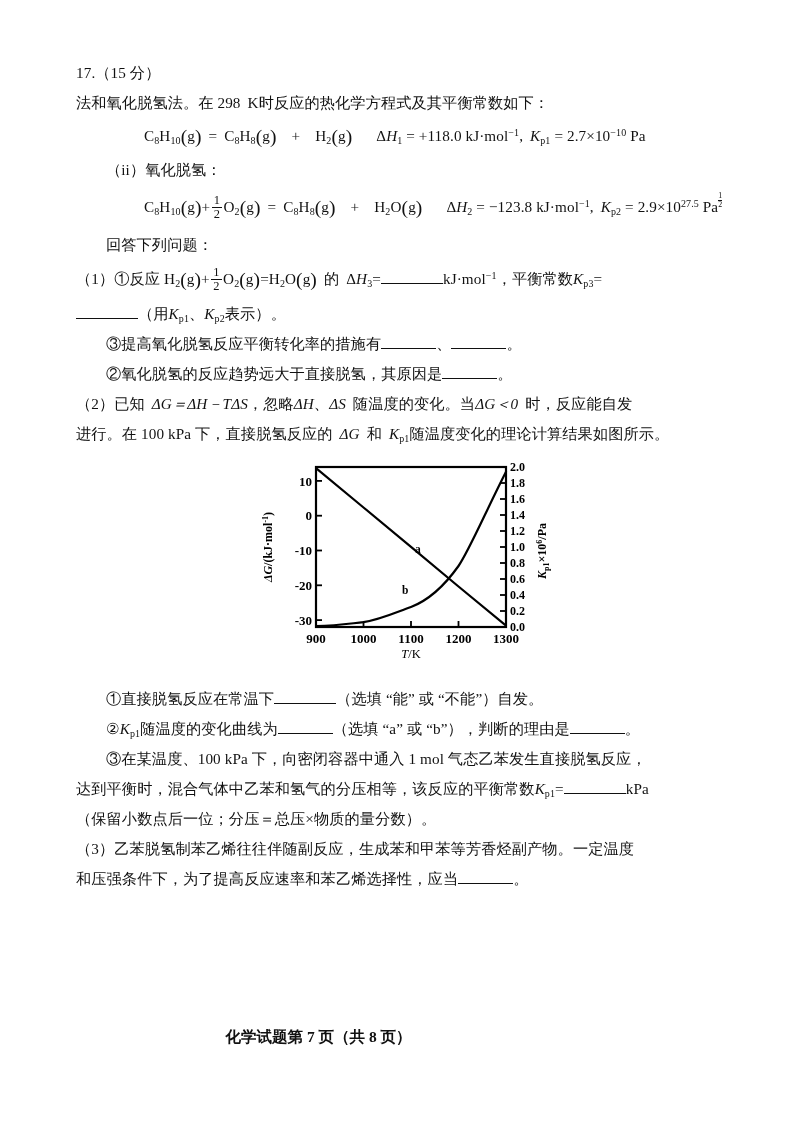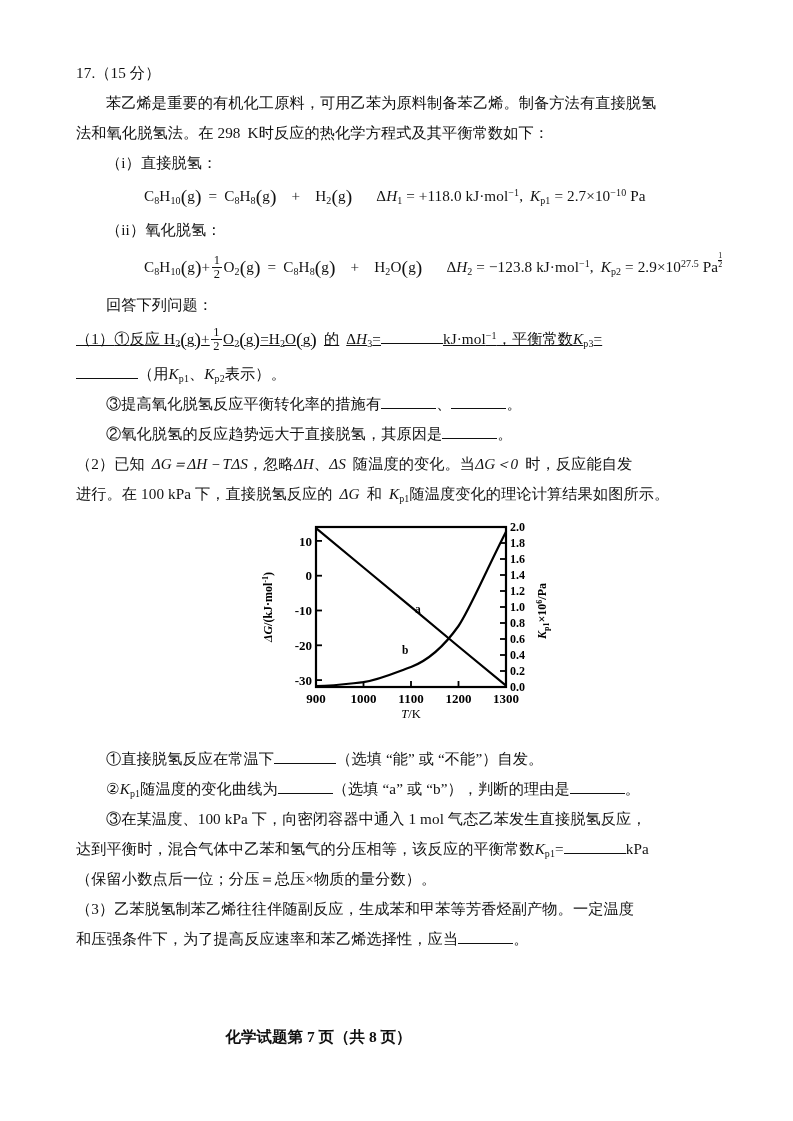--- a/index.html
+++ b/index.html
@@ -84,40 +84,38 @@
     font-weight: bold;
   }
 </style>
 </head>
 <body>
 
 <div class="page">
 
   <div class="ln">17.（15 分）</div>
 
-  <div class="ln indent2">苯乙烯是重要的有机化工原料，可用乙苯为原料制备苯乙烯。制备方法有直接脱氢</div>
   <div class="ln">
     <span>法和氧化脱氢法。在 298</span><span class="sp"></span><span>K时反应的热化学方程式及其平衡常数如下：</span>
   </div>
 
-  <div class="ln indent2">（i）直接脱氢：</div>
 
   <div class="ln indent-eq m" style="line-height:36px;">
     <span class="m">C<sub>8</sub>H<sub>10</sub><span class="paren-big">(</span>g<span class="paren-big">)</span></span><span class="sp"></span><span>=</span><span class="sp"></span><span class="m">C<sub>8</sub>H<sub>8</sub><span class="paren-big">(</span>g<span class="paren-big">)</span></span><span class="sp2"></span><span>+</span><span class="sp2"></span><span class="m">H<sub>2</sub><span class="paren-big">(</span>g<span class="paren-big">)</span></span><span class="sp3"></span><span class="m">Δ<span class="it">H</span><sub>1</sub></span><span class="m"> = +118.0 kJ·mol<sup>−1</sup></span><span>,</span><span class="sp"></span><span class="m"><span class="it">K</span><sub>p1</sub></span><span class="m"> = 2.7×10<sup>−10</sup> Pa</span>
   </div>
 
   <div class="ln indent2">（ii）氧化脱氢：</div>
 
   <div class="ln indent-eq m" style="line-height:44px;">
     <span class="m">C<sub>8</sub>H<sub>10</sub><span class="paren-big">(</span>g<span class="paren-big">)</span></span><span>+</span><span class="frac"><span class="num">1</span><span class="den">2</span></span><span class="m">O<sub>2</sub><span class="paren-big">(</span>g<span class="paren-big">)</span></span><span class="sp"></span><span>=</span><span class="sp"></span><span class="m">C<sub>8</sub>H<sub>8</sub><span class="paren-big">(</span>g<span class="paren-big">)</span></span><span class="sp2"></span><span>+</span><span class="sp2"></span><span class="m">H<sub>2</sub>O<span class="paren-big">(</span>g<span class="paren-big">)</span></span><span class="sp3"></span><span class="m">Δ<span class="it">H</span><sub>2</sub></span><span class="m"> = −123.8 kJ·mol<sup>−1</sup></span><span>,</span><span class="sp"></span><span class="m"><span class="it">K</span><sub>p2</sub></span><span class="m"> = 2.9×10<sup>27.5</sup> Pa</span><span class="supfrac"><span class="num">1</span><span class="den">2</span></span>
   </div>
 
   <div class="ln indent2">回答下列问题：</div>
 
-  <div class="ln" style="line-height:38px;text-decoration:underline;">
+  <div class="ln" style="line-height:38px;">
     <span>（1）</span><span>①</span><span>反应 H</span><span class="m"><sub>2</sub><span class="paren-big">(</span>g<span class="paren-big">)</span></span><span>+</span><span class="frac"><span class="num">1</span><span class="den">2</span></span><span class="m">O<sub>2</sub><span class="paren-big">(</span>g<span class="paren-big">)</span></span><span>=</span><span class="m">H<sub>2</sub>O<span class="paren-big">(</span>g<span class="paren-big">)</span></span><span class="sp"></span><span>的</span><span class="sp"></span><span class="m">Δ<span class="it">H</span><sub>3</sub></span><span>=</span><span class="blank b-lg"></span><span class="m">kJ·mol<sup>−1</sup></span><span>，平衡常数</span><span class="m"><span class="it">K</span><sub>p3</sub></span><span>=</span>
   </div>
 
   <div class="ln">
     <span class="blank b-lg"></span><span>（用</span><span class="m"><span class="it">K</span><sub>p1</sub></span><span>、</span><span class="m"><span class="it">K</span><sub>p2</sub></span><span>表示）。</span>
   </div>
 
   <div class="ln indent2">
     <span>③提高氧化脱氢反应平衡转化率的措施有</span><span class="blank b-md"></span><span>、</span><span class="blank b-md"></span><span>。</span>
   </div>

